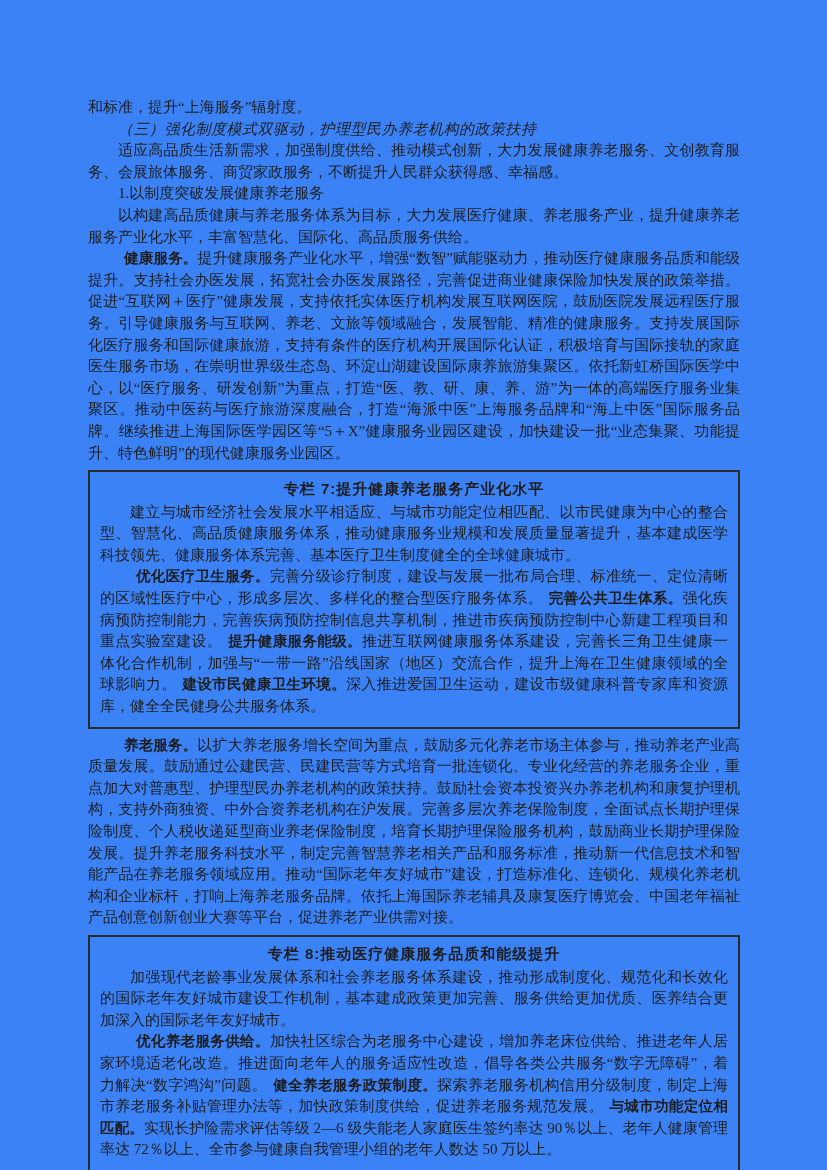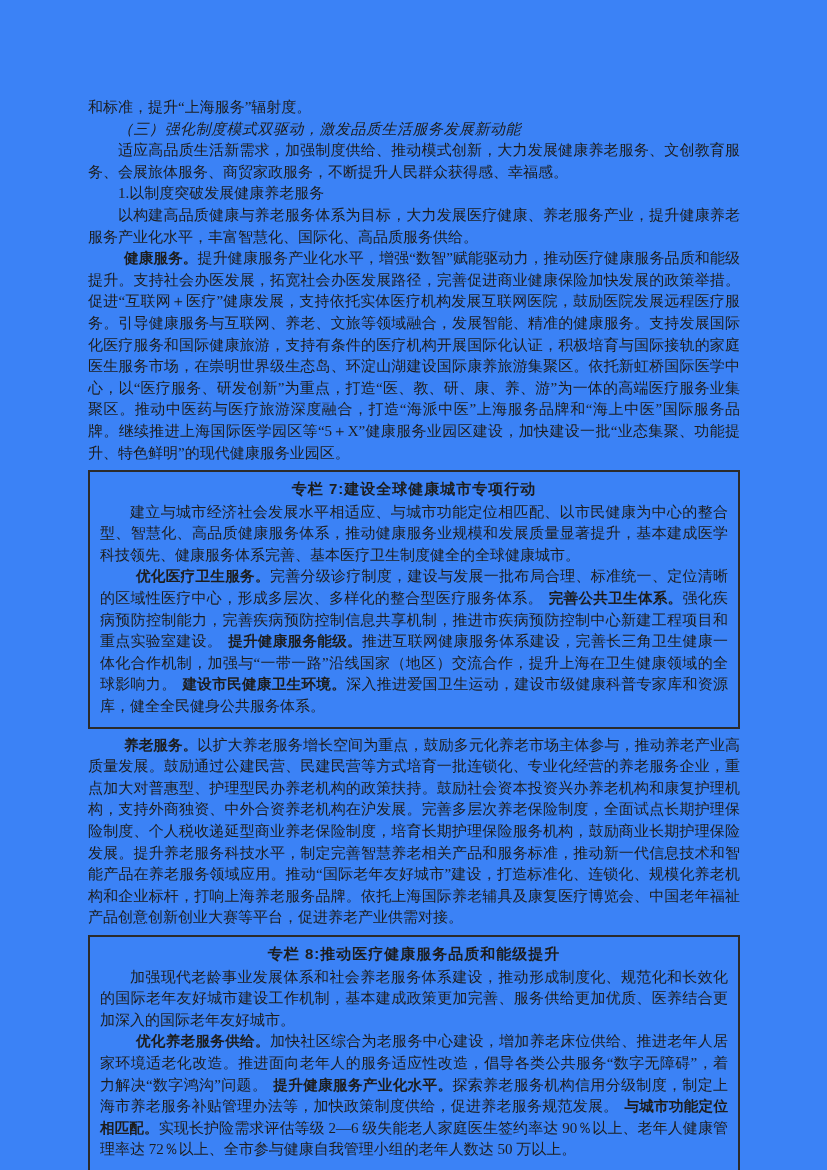--- a/index.html
+++ b/index.html
@@ -49,47 +49,47 @@
   .footer .pageno{position:absolute;right:0;letter-spacing:2px;}
 </style>
 </head>
 <body>
 
 <div class="page">
   <div class="content">
 
     <p class="no-indent">和标准，提升“上海服务”辐射度。</p>
 
-    <p class="kai-heading">（三）强化制度模式双驱动，激发品质生活服务发展新动能</p>
+    <p class="kai-heading">（三）强化制度模式双驱动，护理型民办养老机构的政策扶持</p>
 
     <p>适应高品质生活新需求，加强制度供给、推动模式创新，大力发展健康养老服务、文创教育服务、会展旅体服务、商贸家政服务，不断提升人民群众获得感、幸福感。</p>
 
     <p>1.以制度突破发展健康养老服务</p>
 
     <p>以构建高品质健康与养老服务体系为目标，大力发展医疗健康、养老服务产业，提升健康养老服务产业化水平，丰富智慧化、国际化、高品质服务供给。</p>
 
     <p>
       <span class="lead">健康服务。</span><span>提升健康服务产业化水平，增强“数智”赋能驱动力，推动医疗健康服务品质和能级提升。支持社会办医发展，拓宽社会办医发展路径，完善促进商业健康保险加快发展的政策举措。促进“互联网＋医疗”健康发展，支持依托实体医疗机构发展互联网医院，鼓励医院发展远程医疗服务。引导健康服务与互联网、养老、文旅等领域融合，发展智能、精准的健康服务。支持发展国际化医疗服务和国际健康旅游，支持有条件的医疗机构开展国际化认证，积极培育与国际接轨的家庭医生服务市场，在崇明世界级生态岛、环淀山湖建设国际康养旅游集聚区。依托新虹桥国际医学中心，以“医疗服务、研发创新”为重点，打造“医、教、研、康、养、游”为一体的高端医疗服务业集聚区。推动中医药与医疗旅游深度融合，打造“海派中医”上海服务品牌和“海上中医”国际服务品牌。继续推进上海国际医学园区等“5＋X”健康服务业园区建设，加快建设一批“业态集聚、功能提升、特色鲜明”的现代健康服务业园区。</span>
     </p>
 
     <div class="column-box">
-      <p class="box-title">专栏 7:建设全球健康城市专项行动</p>
+      <p class="box-title">专栏 7:提升健康养老服务产业化水平</p>
       <p>建立与城市经济社会发展水平相适应、与城市功能定位相匹配、以市民健康为中心的整合型、智慧化、高品质健康服务体系，推动健康服务业规模和发展质量显著提升，基本建成医学科技领先、健康服务体系完善、基本医疗卫生制度健全的全球健康城市。</p>
       <p>
         <span class="lead">优化医疗卫生服务。</span><span>完善分级诊疗制度，建设与发展一批布局合理、标准统一、定位清晰的区域性医疗中心，形成多层次、多样化的整合型医疗服务体系。</span><span class="lead">完善公共卫生体系。</span><span>强化疾病预防控制能力，完善疾病预防控制信息共享机制，推进市疾病预防控制中心新建工程项目和重点实验室建设。</span><span class="lead">提升健康服务能级。</span><span>推进互联网健康服务体系建设，完善长三角卫生健康一体化合作机制，加强与“一带一路”沿线国家（地区）交流合作，提升上海在卫生健康领域的全球影响力。</span><span class="lead">建设市民健康卫生环境。</span><span>深入推进爱国卫生运动，建设市级健康科普专家库和资源库，健全全民健身公共服务体系。</span>
       </p>
     </div>
 
     <p>
       <span class="lead">养老服务。</span><span>以扩大养老服务增长空间为重点，鼓励多元化养老市场主体参与，推动养老产业高质量发展。鼓励通过公建民营、民建民营等方式培育一批连锁化、专业化经营的养老服务企业，重点加大对普惠型、护理型民办养老机构的政策扶持。鼓励社会资本投资兴办养老机构和康复护理机构，支持外商独资、中外合资养老机构在沪发展。完善多层次养老保险制度，全面试点长期护理保险制度、个人税收递延型商业养老保险制度，培育长期护理保险服务机构，鼓励商业长期护理保险发展。提升养老服务科技水平，制定完善智慧养老相关产品和服务标准，推动新一代信息技术和智能产品在养老服务领域应用。推动“国际老年友好城市”建设，打造标准化、连锁化、规模化养老机构和企业标杆，打响上海养老服务品牌。依托上海国际养老辅具及康复医疗博览会、中国老年福祉产品创意创新创业大赛等平台，促进养老产业供需对接。</span>
     </p>
 
     <div class="column-box">
       <p class="box-title">专栏 8:推动医疗健康服务品质和能级提升</p>
       <p>加强现代老龄事业发展体系和社会养老服务体系建设，推动形成制度化、规范化和长效化的国际老年友好城市建设工作机制，基本建成政策更加完善、服务供给更加优质、医养结合更加深入的国际老年友好城市。</p>
       <p>
-        <span class="lead">优化养老服务供给。</span><span>加快社区综合为老服务中心建设，增加养老床位供给、推进老年人居家环境适老化改造。推进面向老年人的服务适应性改造，倡导各类公共服务“数字无障碍”，着力解决“数字鸿沟”问题。</span><span class="lead">提升健康服务产业化水平。</span><span>探索养老服务机构信用分级制度，制定上海市养老服务补贴管理办法等，加快政策制度供给，促进养老服务规范发展。</span><span class="lead">与城市功能定位相匹配。</span><span>实现长护险需求评估等级 2—6 级失能老人家庭医生签约率达 90％以上、老年人健康管理率达 72％以上、全市参与健康自我管理小组的老年人数达 50 万以上。</span>
+        <span class="lead">优化养老服务供给。</span><span>加快社区综合为老服务中心建设，增加养老床位供给、推进老年人居家环境适老化改造。推进面向老年人的服务适应性改造，倡导各类公共服务“数字无障碍”，着力解决“数字鸿沟”问题。</span><span class="lead">健全养老服务政策制度。</span><span>探索养老服务机构信用分级制度，制定上海市养老服务补贴管理办法等，加快政策制度供给，促进养老服务规范发展。</span><span class="lead">与城市功能定位相匹配。</span><span>实现长护险需求评估等级 2—6 级失能老人家庭医生签约率达 90％以上、老年人健康管理率达 72％以上、全市参与健康自我管理小组的老年人数达 50 万以上。</span>
       </p>
     </div>
 
   </div>
 
 </div>
 
 </body></html>

